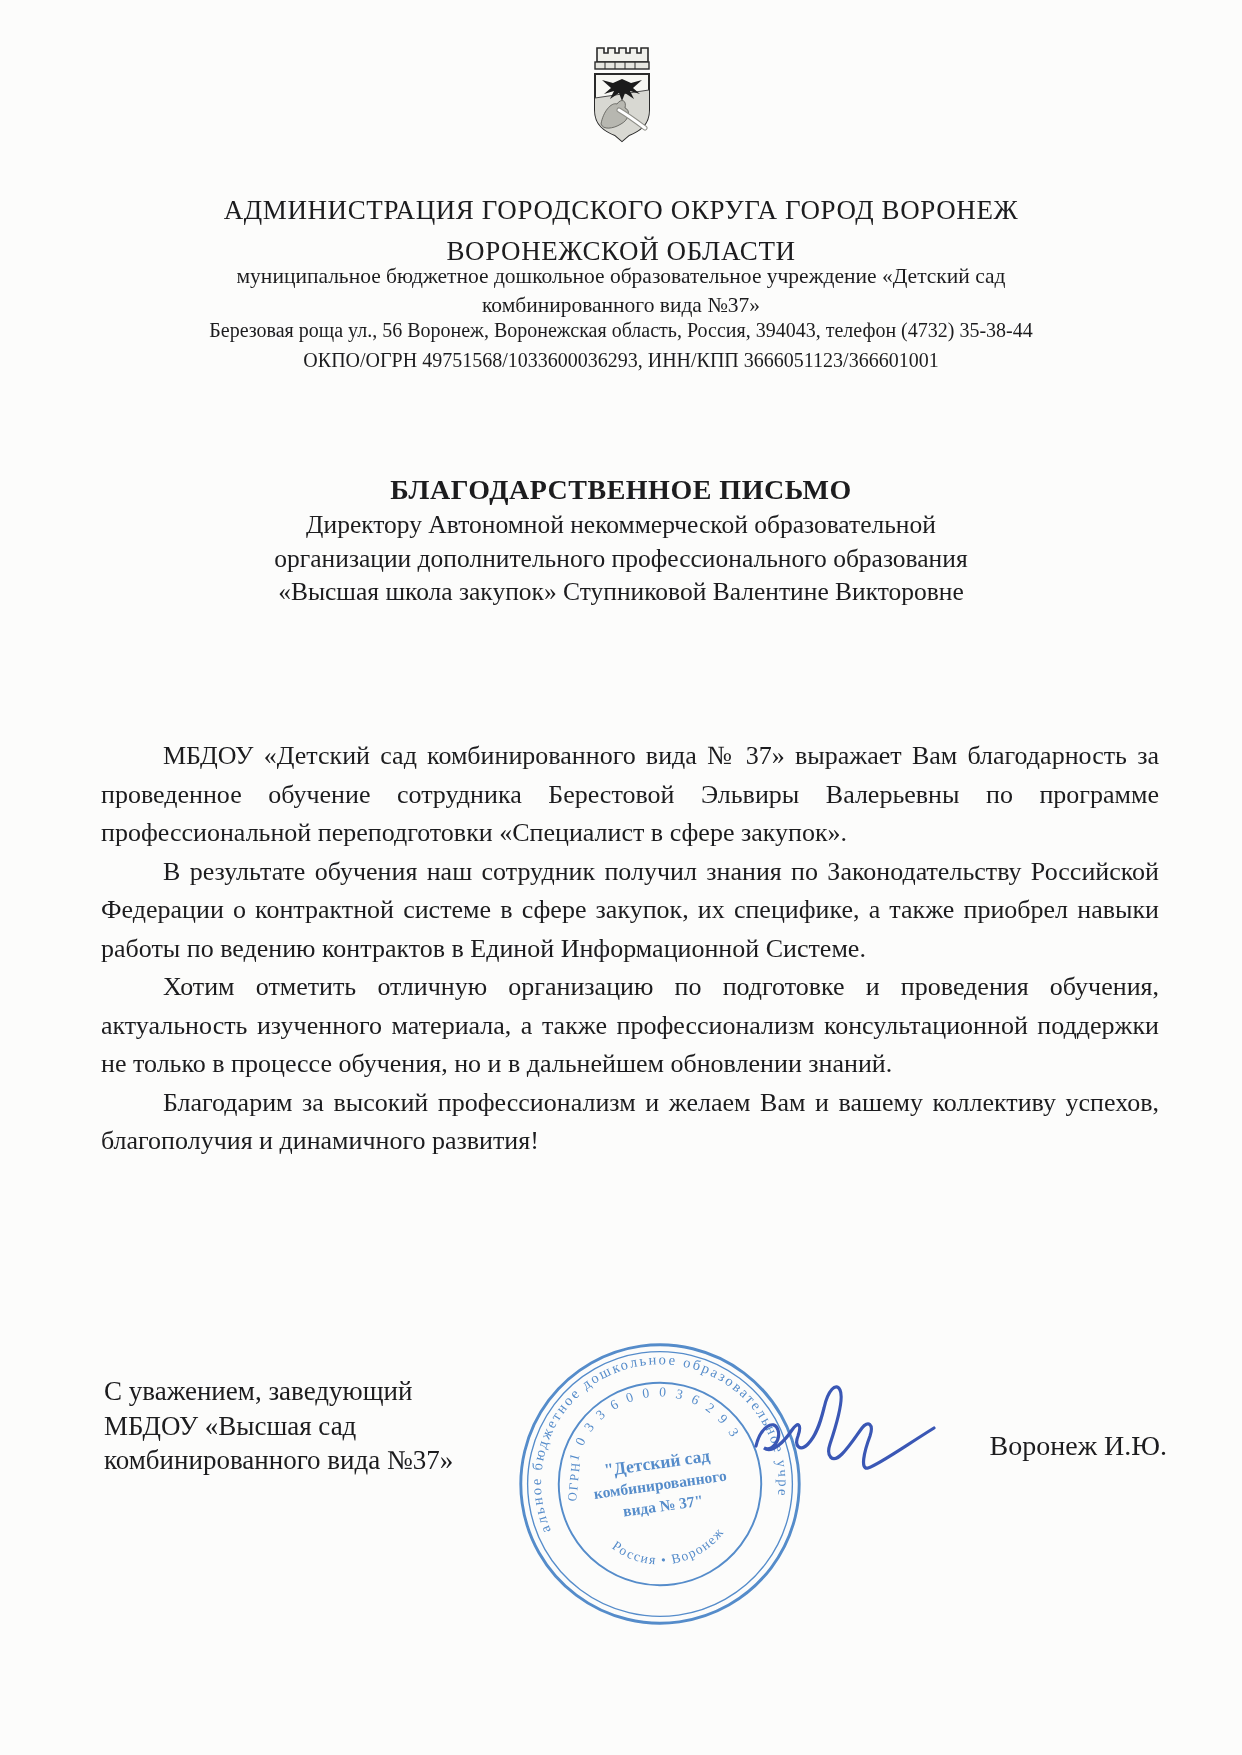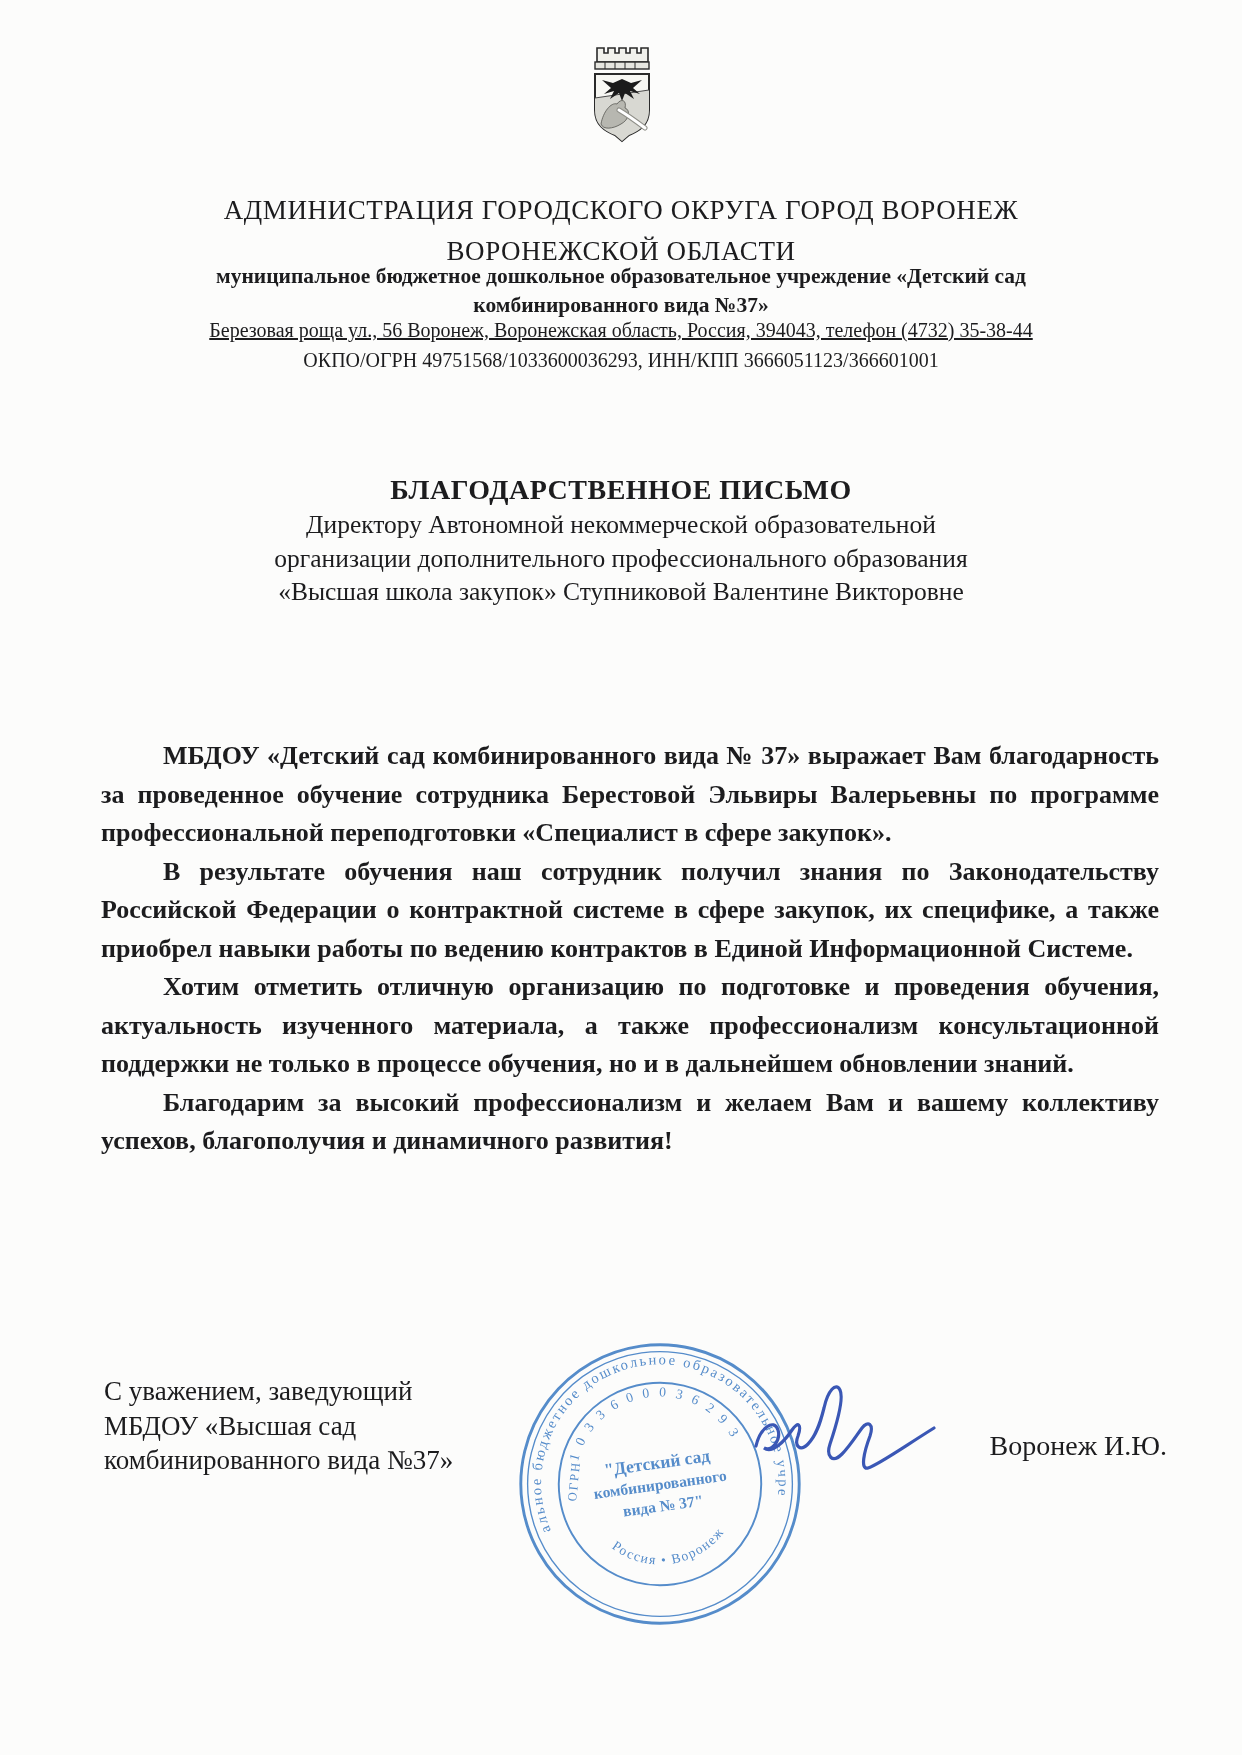--- a/index.html
+++ b/index.html
@@ -5,32 +5,32 @@
   html,body{margin:0;padding:0;}
   body{background:#e8e8e8;font-family:"Liberation Serif","DejaVu Serif",serif;}
   .page{
     position:relative;width:1242px;height:1755px;margin:0 auto;
     background:#fcfcfb;color:#1c1c1e;overflow:hidden;
   }
   .abs{position:absolute;}
   .centered{left:0;width:1242px;text-align:center;}
   
   .org-name{top:190px;font-size:27px;line-height:41px;letter-spacing:.6px;}
-  .institution{top:262px;font-size:21.5px;font-weight:bold;line-height:29px;}
-  .address{top:319px;font-size:20px;text-decoration:underline;}
+  .institution{top:262px;font-size:21.5px;font-weight:normal;line-height:29px;}
+  .address{top:319px;font-size:20px;}
   .registration{top:349px;font-size:20px;}
   
   .title{top:474px;font-size:28px;font-weight:bold;letter-spacing:.5px;}
   .addressee{top:508px;font-size:25.5px;line-height:33.5px;}
   .salutation{top:672px;font-size:26px;}
   .body-text{
     top:737px;left:101px;width:1058px;
     font-size:26px;line-height:38.5px;text-align:justify;
   }
-  .body-text p{margin:0;text-indent:62px;font-weight:bold;}
+  .body-text p{margin:0;text-indent:62px;}
   
   .sig-left{left:104px;top:1374px;font-size:27px;line-height:34.5px;}
   .sig-name{top:1430px;left:0;width:1167px;text-align:right;font-size:28px;}
   .stamp-wrap{left:514px;top:1338px;width:292px;height:292px;opacity:.88;transform:rotate(-8deg);}
   .sign-wrap{left:750px;top:1378px;width:190px;height:120px;}
   .emblem-wrap{left:583px;top:36px;width:78px;height:110px;}
 </style>
 </head>
 <body>
 

